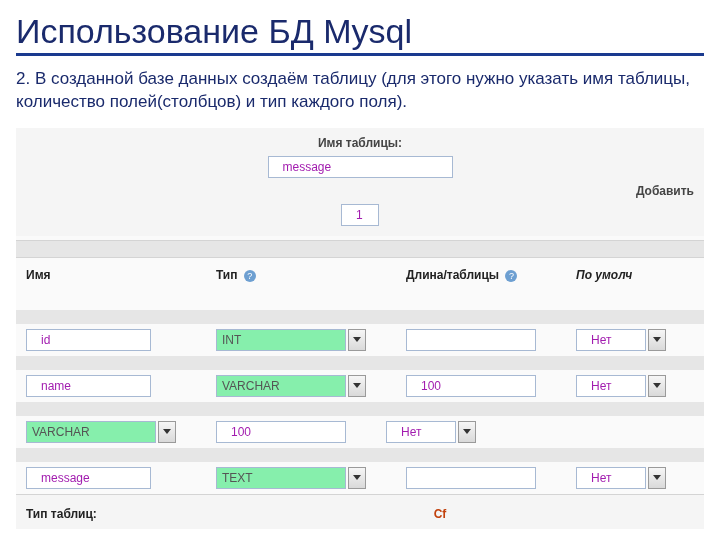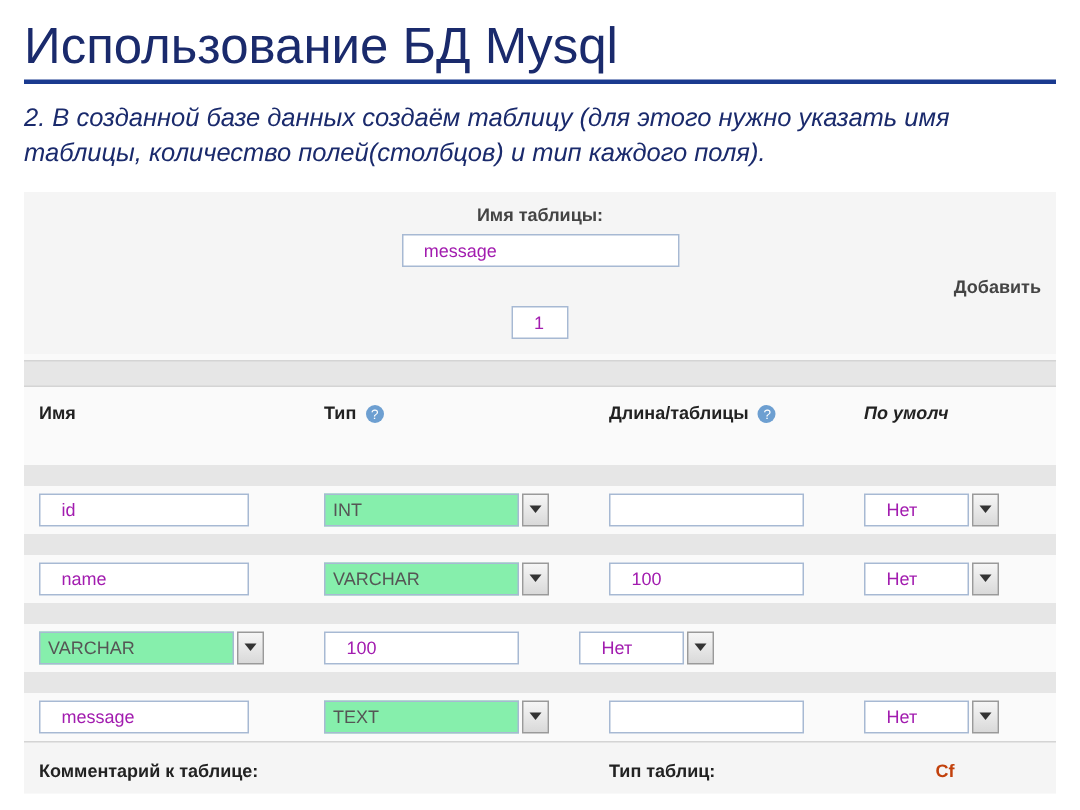--- a/index.html
+++ b/index.html
@@ -20,21 +20,20 @@
   .title-underline {
     height: 3px;
     background: #1a3a8f;
     margin-bottom: 12px;
   }
   .description {
     font-size: 17px;
     color: #1a2a6c;
     line-height: 1.35;
     margin: 0 0 14px 0;
-    font-style: italic;
   }
   .screenshot {
     background: #fafafa;
     font-family: Verdana, Arial, sans-serif;
   }
   .tbl-name-row {
     background: #f5f5f5;
     padding: 8px 10px 10px 10px;
     display: flex;
     align-items: center;
@@ -89,21 +88,21 @@
   .field-row {
     display: flex;
     padding: 5px 10px;
     align-items: center;
   }
   .cell-name { width: 190px; }
   .cell-type { width: 190px; display:flex; align-items:center; gap:2px; }
   .cell-len  { width: 170px; }
   .cell-def  { flex: 1; display:flex; align-items:center; gap:2px; }
   .field-input {
-    width: 140px;
+    width: 125px;
   }
   .type-select {
     background: #86efac;
     border: 1px solid #a7b9d3;
     padding: 3px 5px;
     font-size: 12px;
     color: #555;
     width: 130px;
     height: 22px;
   }
@@ -222,18 +221,17 @@
       <div class="dd-btn"></div>
     </div>
     <div class="cell-len"><input class="data-input len-input" value="" style=""></div>
     <div class="cell-def">
       <input class="data-input def-input" value="Нет" style="">
       <div class="dd-btn"></div>
     </div>
   </div>
 
   <div class="footer-row">
-    <div class="foot-left">Комментарий к таблице:</div>
     <div class="foot-mid">Тип таблиц:</div>
     <div class="foot-right">Сf</div>
   </div>
 
 </div>
 
 </body></html>

